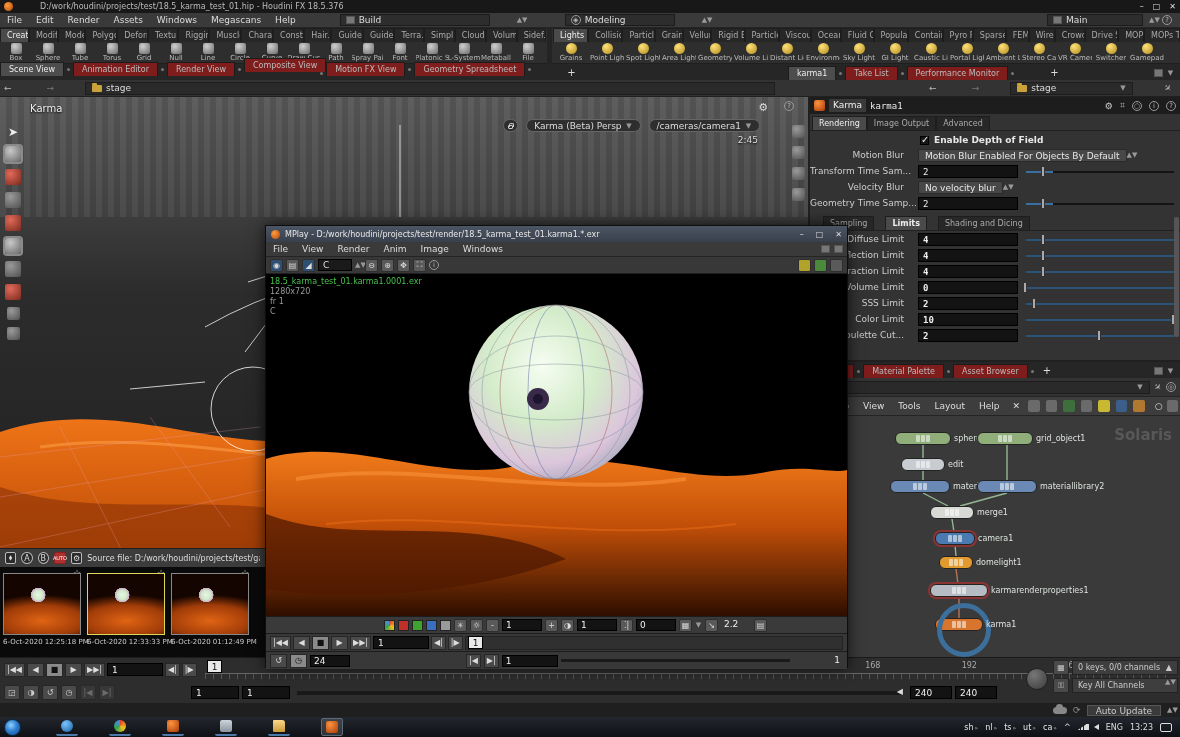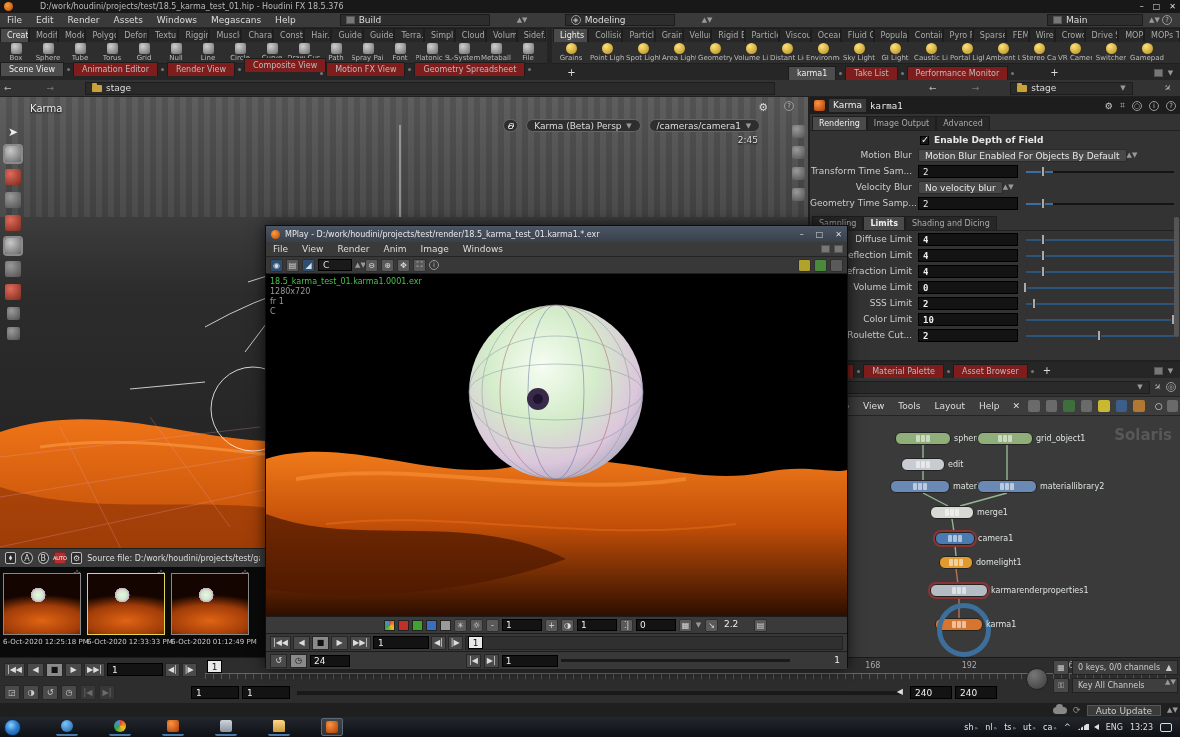--- a/index.html
+++ b/index.html
@@ -112,31 +112,31 @@
   .nodeic { width:11px; height:11px; border-radius:2px; background:radial-gradient(circle at 35% 30%, #ff9340, #a33c06); }
   .ntype { background:#3a3a3a; color:#eee; padding:0 4px; height:13px; line-height:13px; }
   .nname { color:#e8e8e8; font-family:"DejaVu Sans Mono", monospace; font-size:9px; }
   .phead-ics { margin-left:auto; display:flex; gap:7px; color:#ccc; font-size:9px; align-items:center; }
   .ptabrow { display:flex; padding:2px 2px 0; border-bottom:1px solid #202020; }
   .ptabrow .stab { max-width:none; }
   .dofrow { display:flex; align-items:center; gap:5px; padding:4px 0 2px 110px; color:#e8e8e8; }
   .checkbox { width:9px; height:9px; background:#181818; border:1px solid #000; position:relative; }
   .checkbox:before { content:"✓"; position:absolute; left:0px; top:-3px; color:#eee; font-size:10px; }
   .prow { display:flex; align-items:center; height:16px; padding-right:6px; }
-  .plabel { width:108px; text-align:right; padding-right:6px; color:#ccc; white-space:nowrap; overflow:hidden; }
+  .plabel { width:108px; text-align:right; padding-right:14px; color:#ccc; white-space:nowrap; overflow:hidden; }
   .pmenu { background:#474747; border:1px solid #2a2a2a; border-radius:2px; height:13px; line-height:12px;
     padding:0 6px; color:#e8e8e8; white-space:nowrap; overflow:hidden; }
   .pfield { width:100px; background:#131313; border:1px solid #000; color:#eee; height:13px; line-height:12px;
     padding:0 4px; font-family:"DejaVu Sans Mono", monospace; }
   .pslider { flex:1; height:13px; margin-left:8px; position:relative; }
   .pslider .track { position:absolute; left:0; right:0; top:6px; height:2px; background:#141414; }
   .pslider .bluefill { position:absolute; left:0; top:6px; height:2px; background:#3a6fa0; width:100%; }
   .pslider .handle { position:absolute; top:1px; width:4px; height:11px; background:#aaa; border:1px solid #333; }
   .subtabs { display:flex; padding:3px 2px 0; border-bottom:1px solid #202020; margin-top:2px; }
-  .subtabs .stab { max-width:none; font-weight:normal; }
+  .subtabs .stab { max-width:none; font-weight:normal;margin-left:11px; }
   .subtabs .stab.active { font-weight:bold; }
   .pscroll { position:absolute; right:1px; top:120px; width:5px; height:120px; background:#555; border-radius:2px; }
 
   
   .network { left:700px; top:360px; width:480px; height:297px; background:#3a3a3a; border-left:2px solid #202020;
     border-top:2px solid #202020; overflow:hidden; }
   .ntabs { height:16px; background:#262626; display:flex; align-items:flex-end; padding-left:96px; }
   .npath { height:19px; background:#333; border-bottom:1px solid #242424; display:flex; align-items:center; padding:0 4px; gap:4px; }
   .npath .pathpill { flex:1; }
   .nmenu { height:19px; background:#3d3d3d; border-bottom:1px solid #242424; display:flex; align-items:center; gap:2px; padding-left:96px; }

